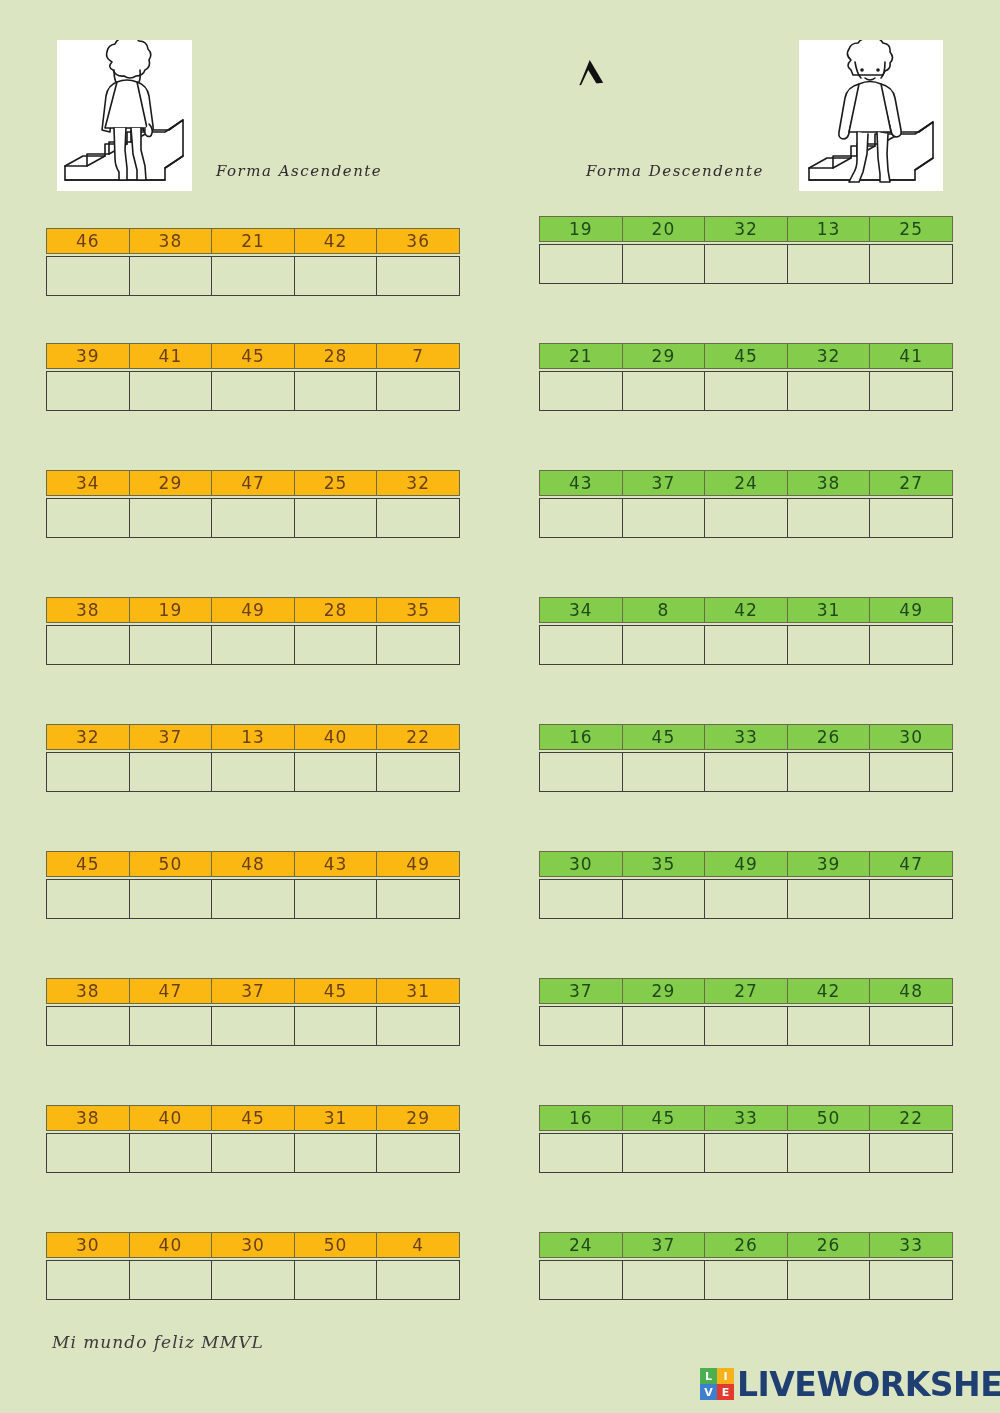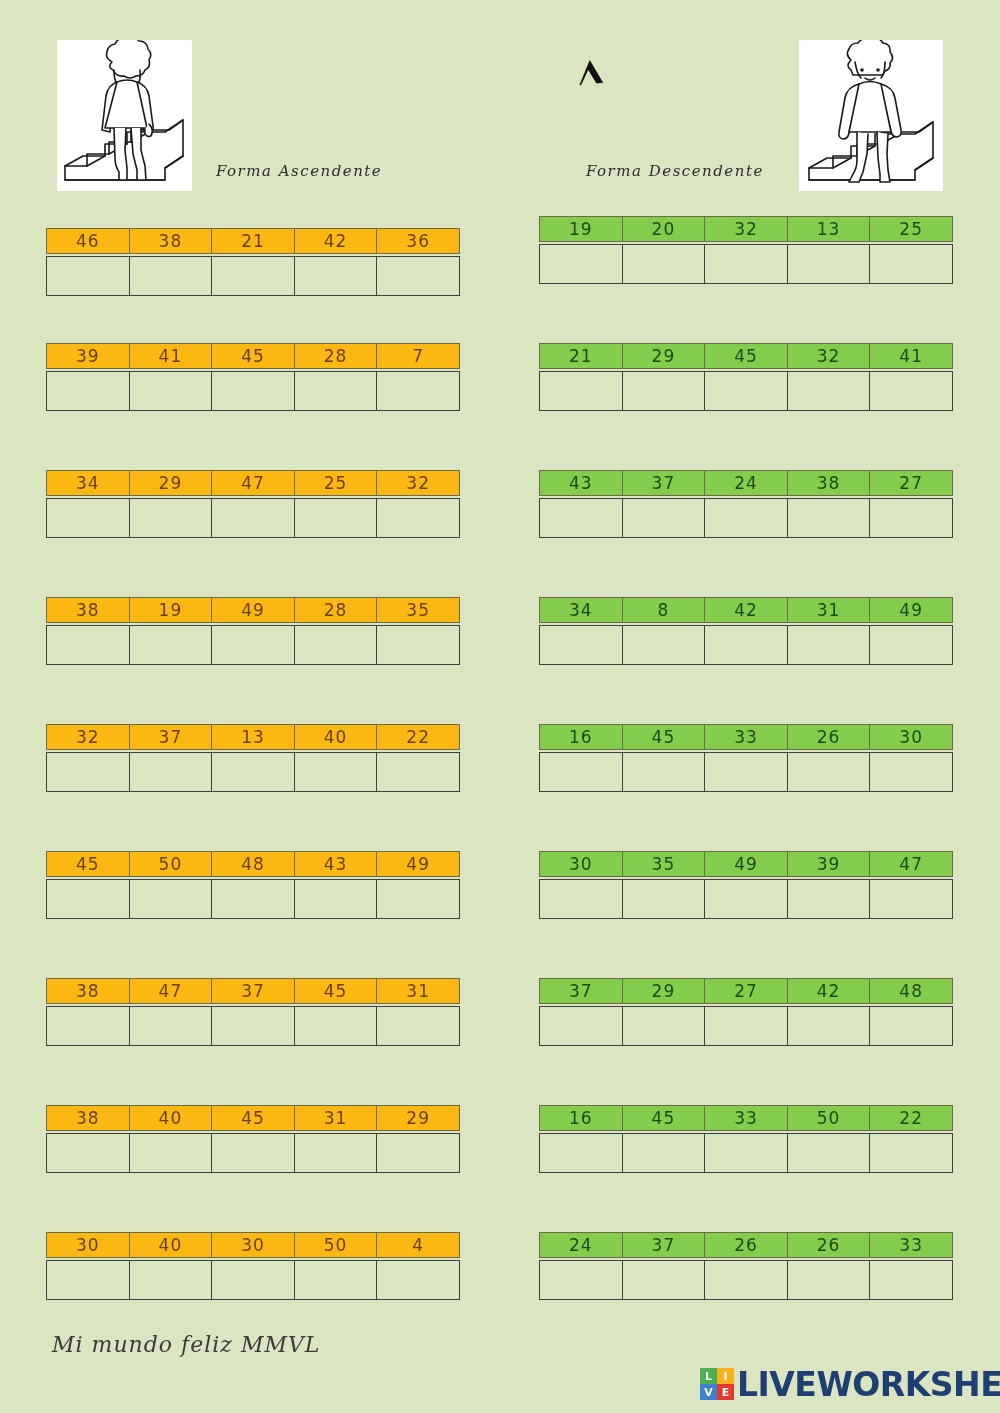--- a/index.html
+++ b/index.html
@@ -136,21 +136,21 @@
   .col-right .num-row  { background: #83cc4c; }
   .col-right .num-cell { color: #20491a; }
 
   
   #footer-credit {
     position: absolute;
     left: 52px;
     top: 1332px;
     font-family: "DejaVu Serif", serif;
     font-style: italic;
-    font-size: 22px;
+    font-size: 17px;
     letter-spacing: 1px;
     color: #3b3b3b;
     white-space: nowrap;
   }
   #lw-logo {
     position: absolute;
     left: 700px;
     top: 1364px;
     height: 40px;
     display: flex;

